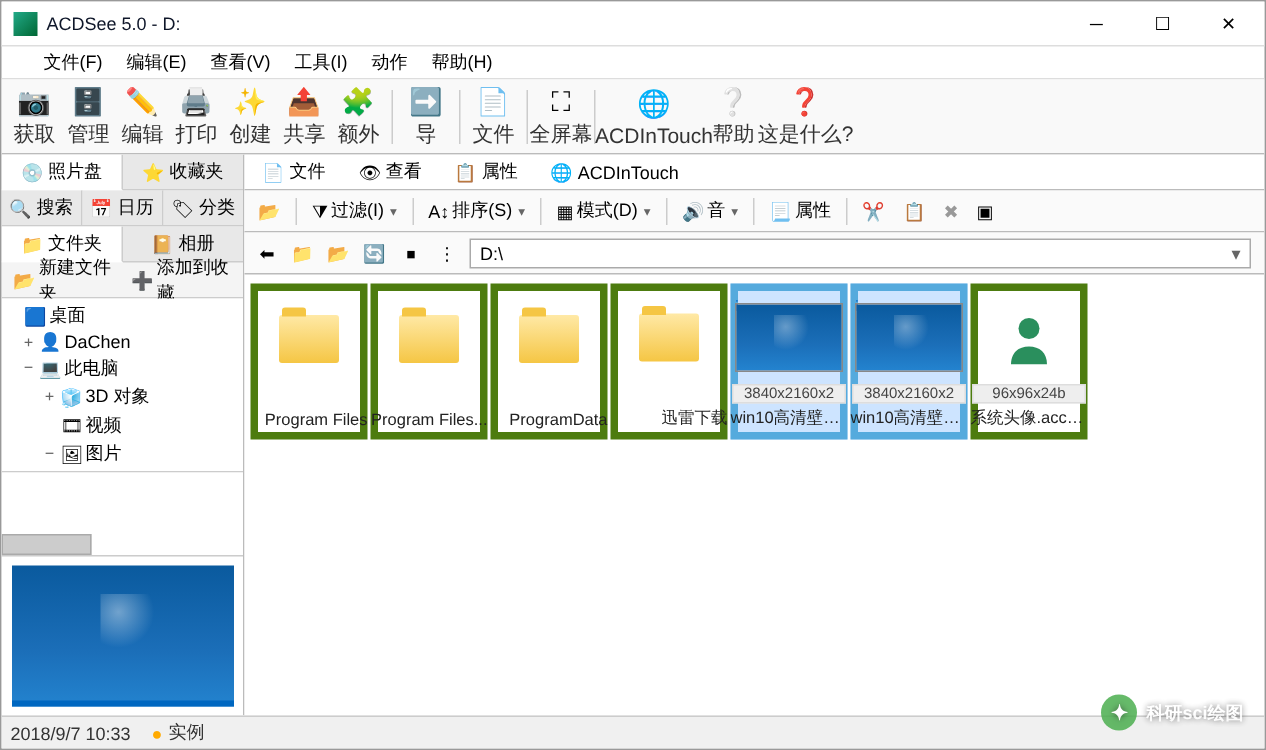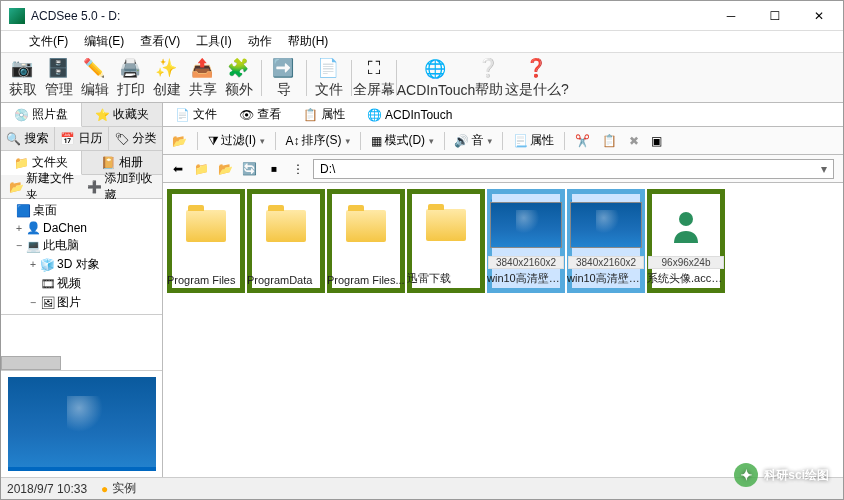--- a/index.html
+++ b/index.html
@@ -48,21 +48,21 @@
 .cell{width:78px;height:104px;border:5px solid #4d7c0f;display:flex;flex-direction:column;align-items:center;padding:2px;cursor:pointer}
 .cell.sel{background:#cde4ff;border-color:#5ad}
 .thumb{width:76px;height:60px;display:flex;align-items:center;justify-content:center;position:relative}
 .folder-ico{width:40px;height:32px;background:linear-gradient(#ffe9a6,#f5c644);border-radius:2px;position:relative}
 .folder-ico::before{content:"";position:absolute;top:-5px;left:2px;width:16px;height:6px;background:#f5c644;border-radius:2px 2px 0 0}
 .win-thumb{width:72px;height:46px;background:linear-gradient(to bottom,#0a5a9e,#1b6eb8 60%,#2383cf);position:relative;border:1px solid #888}
 .win-thumb::after{content:"";position:absolute;left:35%;top:15%;width:26px;height:26px;background:radial-gradient(circle at 30% 30%,rgba(255,255,255,.35),transparent 60%)}
 .avatar-ico{width:36px;height:36px}
 .avatar-ico svg{width:100%;height:100%}
 .dim{font-size:10px;color:#444;background:#eee;padding:0 2px;margin-top:2px;width:76px;text-align:center;border:1px solid #ddd}
-.name{font-size:11px;color:#222;text-align:left;margin-top:2px;width:78px;overflow:hidden;text-overflow:ellipsis;white-space:nowrap}
+.name{font-size:11px;color:#222;text-align:right;margin-top:2px;width:78px;overflow:hidden;text-overflow:ellipsis;white-space:nowrap}
 .info-ico{position:absolute;top:0;left:2px;font-size:10px;color:#06c}
 .statusbar{height:22px;background:#f0f0f0;border-top:1px solid #ccc;display:flex;align-items:center;padding:0 6px;gap:14px;font-size:11px;color:#333}
 .statusbar .seg{display:flex;align-items:center;gap:4px}
 .watermark{position:absolute;right:14px;bottom:12px;display:flex;align-items:center;gap:6px;color:#fff;font-size:16px;font-weight:bold;text-shadow:0 0 4px rgba(0,0,0,.6);opacity:.85}
 .watermark .bubble{width:24px;height:24px;border-radius:50%;background:#4caf50;display:flex;align-items:center;justify-content:center;font-size:14px}
 </style>
 </head>
 <body>
 
 <div class="titlebar">
@@ -322,28 +322,28 @@
             <div class="folder-ico"></div>
           </div>
           <div style="height:16px"></div>
           <div class="name">Program Files</div>
         </div>
         <div class="cell">
           <div class="thumb">
             <div class="folder-ico"></div>
           </div>
           <div style="height:16px"></div>
+          <div class="name">Program Files...</div>
+        </div>
+        <div class="cell">
+          <div class="thumb">
+            <div class="folder-ico"></div>
+          </div>
+          <div style="height:16px"></div>
           <div class="name">ProgramData</div>
-        </div>
-        <div class="cell">
-          <div class="thumb">
-            <div class="folder-ico"></div>
-          </div>
-          <div style="height:16px"></div>
-          <div class="name">Program Files...</div>
         </div>
         <div class="cell">
           <div class="thumb">
             <div class="folder-ico"></div>
           </div>
           <div style="height:16px"></div>
           <div class="name">迅雷下载</div>
         </div>
         <div class="cell sel">
           <div class="thumb">

